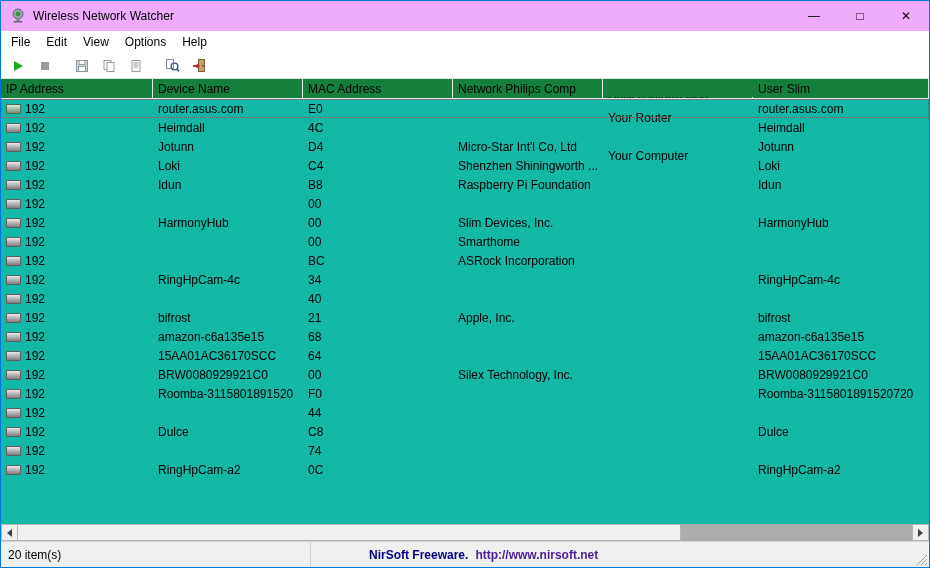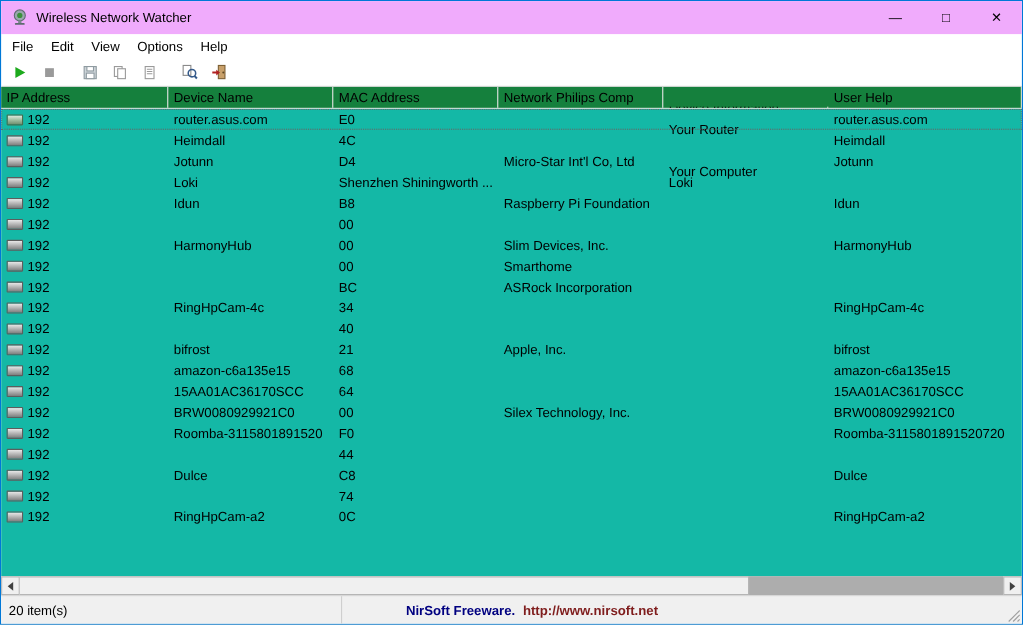--- a/index.html
+++ b/index.html
@@ -52,21 +52,21 @@
   .tri-left { border-top: 4px solid transparent; border-bottom: 4px solid transparent; border-right: 5px solid #404040; }
   .tri-right { border-top: 4px solid transparent; border-bottom: 4px solid transparent; border-left: 5px solid #404040; }
   .sb-thumb { width: 663px; height: 17px; background: #f0f0f0; border: 1px solid #b5b5b5; border-left: none; }
   .sb-track { flex: 1; background: #adadad; }
 
   
   .statusbar { height: 26px; display: flex; align-items: stretch; background: #f0f0f0; border-top: 1px solid #d4d4d4; font-size: 12px; flex: 0 0 auto; }
   .sb-cell1 { width: 310px; display: flex; align-items: center; padding-left: 7px; border-right: 1px solid #cfcfcf; color: #000; }
   .sb-cell2 { flex: 1; display: flex; align-items: center; padding-left: 58px; gap: 7px; text-align: right; }
   .freeware { color: #000080; font-weight: bold; }
-  .nirsoft-url { color: #7f1d1d; font-weight: bold; text-decoration: none; cursor: pointer; }
+  .nirsoft-url { color: #4c1d95; font-weight: bold; text-decoration: none; cursor: pointer; }
   .grip { position: absolute; right: 1px; bottom: 1px; width: 14px; height: 14px; }
 </style>
 </head>
 <body>
 
 <div class="window">
 
   <div class="titlebar">
     <span class="app-icon">
       <svg width="16" height="16" viewBox="0 0 16 16">
@@ -142,21 +142,21 @@
       </svg>
     </div>
   </div>
 
   <div class="lv-header">
     <div class="lv-hcell c1">IP Address</div>
     <div class="lv-hcell c2">Device Name</div>
     <div class="lv-hcell c3">MAC Address</div>
     <div class="lv-hcell c4">Network Philips Comp</div>
     <div class="lv-hcell c5">Device Information</div>
-    <div class="lv-hcell c6">User Help</div>
+    <div class="lv-hcell c6">User Slim</div>
   </div>
 
   <div class="rows-area">
       <div class="row selected">
       <div class="cell c1">
         <span class="dev-icon icon-router"></span>
         <span>192</span>
       </div>
       <div class="cell c2">router.asus.com</div>
       <div class="cell c3">E0</div>
@@ -185,20 +185,21 @@
       <div class="cell c4">Micro-Star Int'l Co, Ltd</div>
       <div class="cell c5">Your Computer</div>
       <div class="cell c6">Jotunn</div>
     </div>
       <div class="row">
       <div class="cell c1">
         <span class="dev-icon icon-device"></span>
         <span>192</span>
       </div>
       <div class="cell c2">Loki</div>
+      <div class="cell c3">C4</div>
       <div class="cell c4">Shenzhen Shiningworth ...</div>
       <div class="cell c5"></div>
       <div class="cell c6">Loki</div>
     </div>
       <div class="row">
       <div class="cell c1">
         <span class="dev-icon icon-device"></span>
         <span>192</span>
       </div>
       <div class="cell c2">Idun</div>

